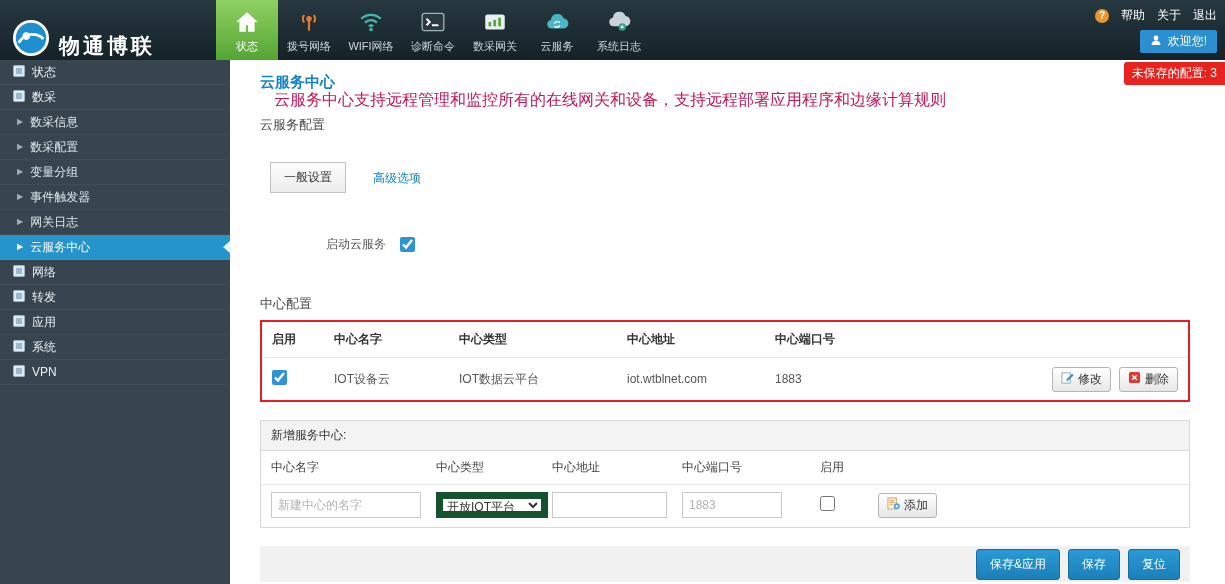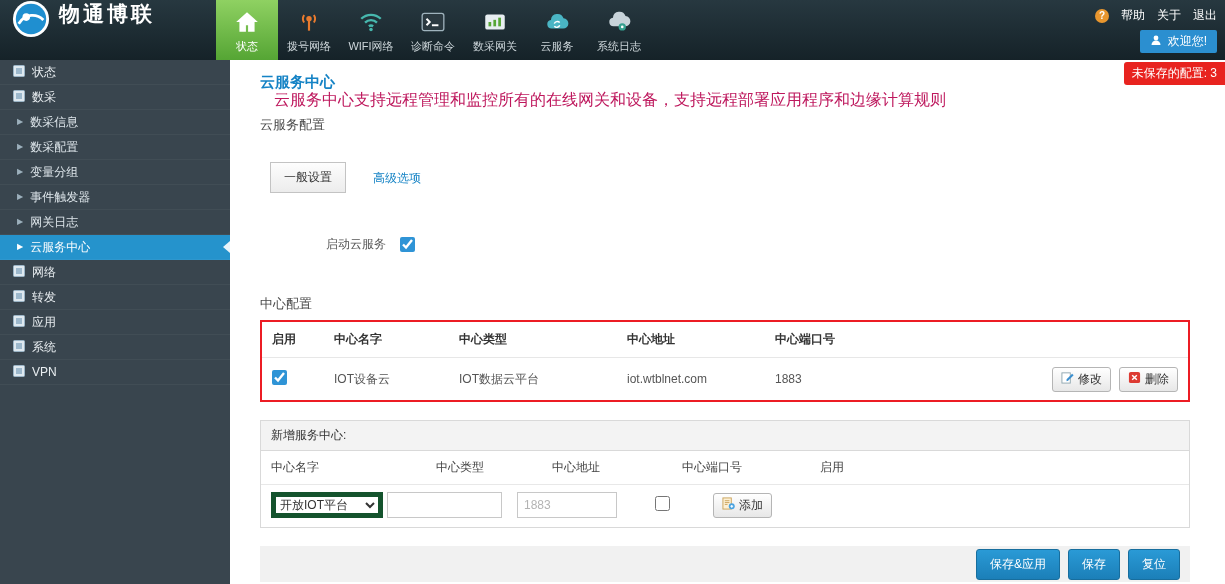--- a/index.html
+++ b/index.html
@@ -4,21 +4,21 @@
 <style>
   * { margin:0; padding:0; box-sizing:border-box; }
   html,body { width:1225px; height:584px; }
   body {
     font-family:"Liberation Sans","DejaVu Sans",sans-serif;
     font-size:12px; background:#fff; overflow:hidden; position:relative; color:#333;
   }
   
   .topbar { position:absolute; top:0; left:0; width:1225px; height:60px;
     background:linear-gradient(#273840,#152228); display:flex; z-index:20; }
-  .logo-area { width:216px; display:flex; align-items:flex-start; padding-left:12px; gap:9px; }
+  .logo-area { width:216px; display:flex; align-items:flex-end; padding-left:12px; gap:9px;margin-top:43px; }
   .logo-text { color:#fff; font-size:21px; font-weight:bold; letter-spacing:3px; }
   .nav-items { display:flex; }
   .nav-item { width:62px; display:flex; flex-direction:column; align-items:center;
     justify-content:center; gap:2px; cursor:pointer; }
   .nav-icon { height:30px; display:flex; align-items:center; justify-content:center; }
   .nav-label { color:#cdd6da; font-size:11px; white-space:nowrap; }
   .nav-item.active { background:linear-gradient(#8fd162,#55a534); }
   .nav-item.active .nav-label { color:#fff; }
   .topbar-right { position:absolute; right:8px; top:7px; display:flex; flex-direction:column; align-items:flex-end; gap:6px; }
   .help-row { display:flex; gap:12px; align-items:center; color:#fff; font-size:12px; }
@@ -81,21 +81,21 @@
   .ac-type { width:116px; }
   .ac-addr { width:130px; }
   .ac-port { width:138px; }
   .ac-enable { width:58px; }
   .txt-input { border:1px solid #c8c8c8; height:26px; padding:0 6px; font-size:12px;
     color:#333; font-family:inherit; }
   .txt-input::placeholder { color:#b3b3b3; }
   .name-input { width:150px; }
   .addr-input { width:115px; }
   .port-input { width:100px; }
-  .type-select { width:112px; height:26px; border:5px solid #14532d; font-size:12px;
+  .type-select { width:112px; height:26px; border:7px solid #14532d; font-size:12px;
     color:#333; font-family:inherit; background:#fff; }
   
   .footer-bar { margin-top:18px; background:#f1f1f1; height:36px; display:flex;
     align-items:center; justify-content:flex-end; gap:8px; padding-right:10px; }
   .blue-btn { background:linear-gradient(#2a9ad6,#1b7fb8); color:#fff; border:1px solid #176e9e;
     border-radius:3px; padding:6px 13px; font-size:12px; cursor:pointer; font-family:inherit; }
 </style>
 </head>
 <body>
 
@@ -342,20 +342,23 @@
   <div class="add-box">
     <div class="add-header">新增服务中心:</div>
     <div class="add-labels">
       <div class="col ac-name">中心名字</div>
       <div class="col ac-type">中心类型</div>
       <div class="col ac-addr">中心地址</div>
       <div class="col ac-port">中心端口号</div>
       <div class="col ac-enable">启用</div>
     </div>
     <div class="add-inputs">
+      <div class="ac-name">
+        <input class="txt-input name-input" type="text" placeholder="新建中心的名字" style="">
+      </div>
       <div class="ac-type">
         <select class="type-select">
           <option>开放IOT平台</option>
         </select>
       </div>
       <div class="ac-addr">
         <input class="txt-input addr-input" type="text" value="" style="">
       </div>
       <div class="ac-port">
         <input class="txt-input port-input" type="text" placeholder="1883" style="">

